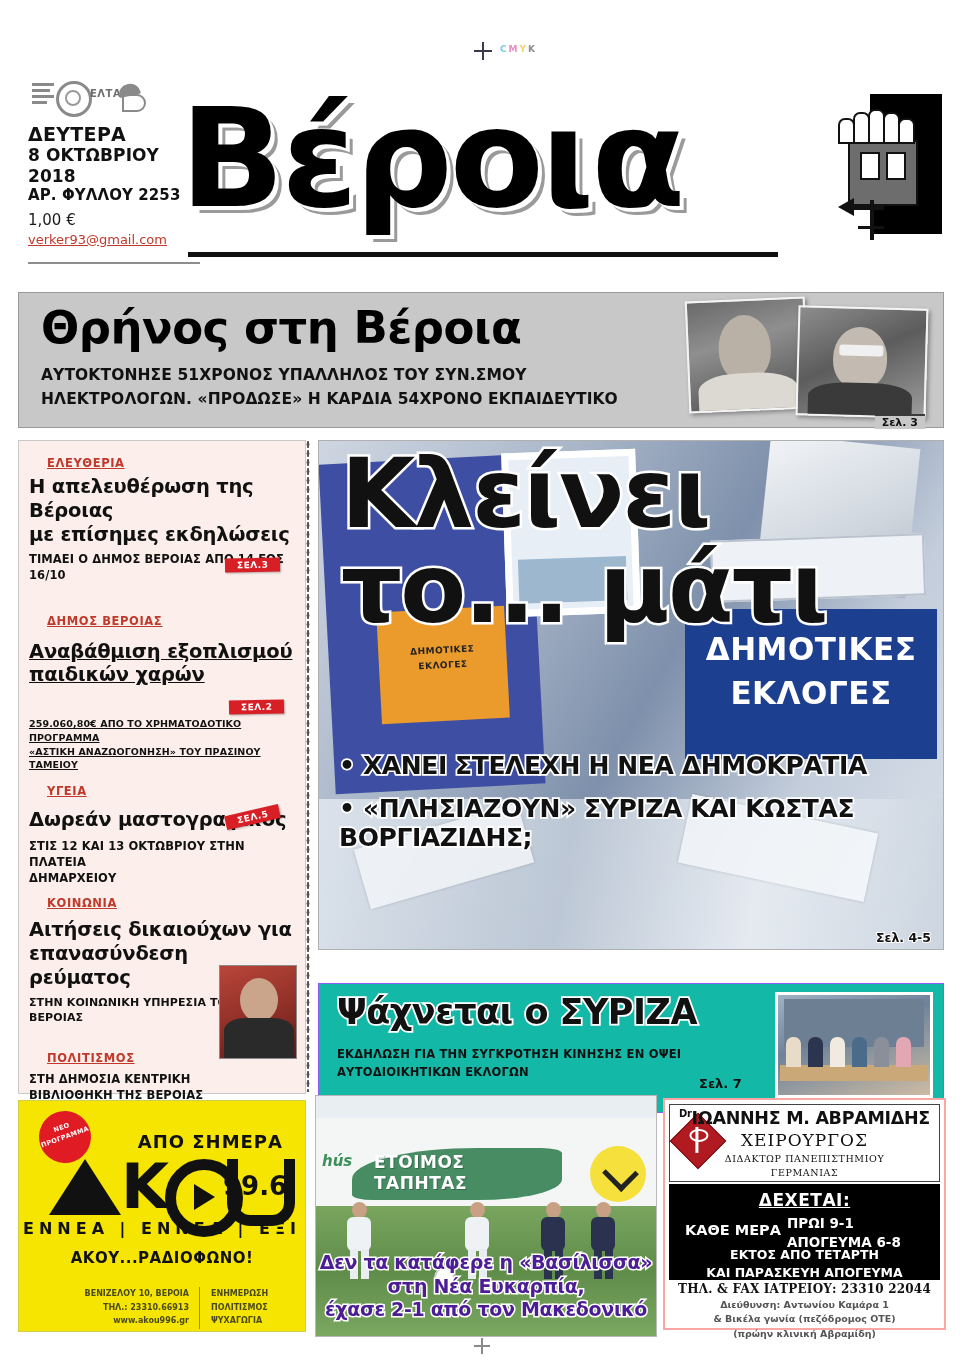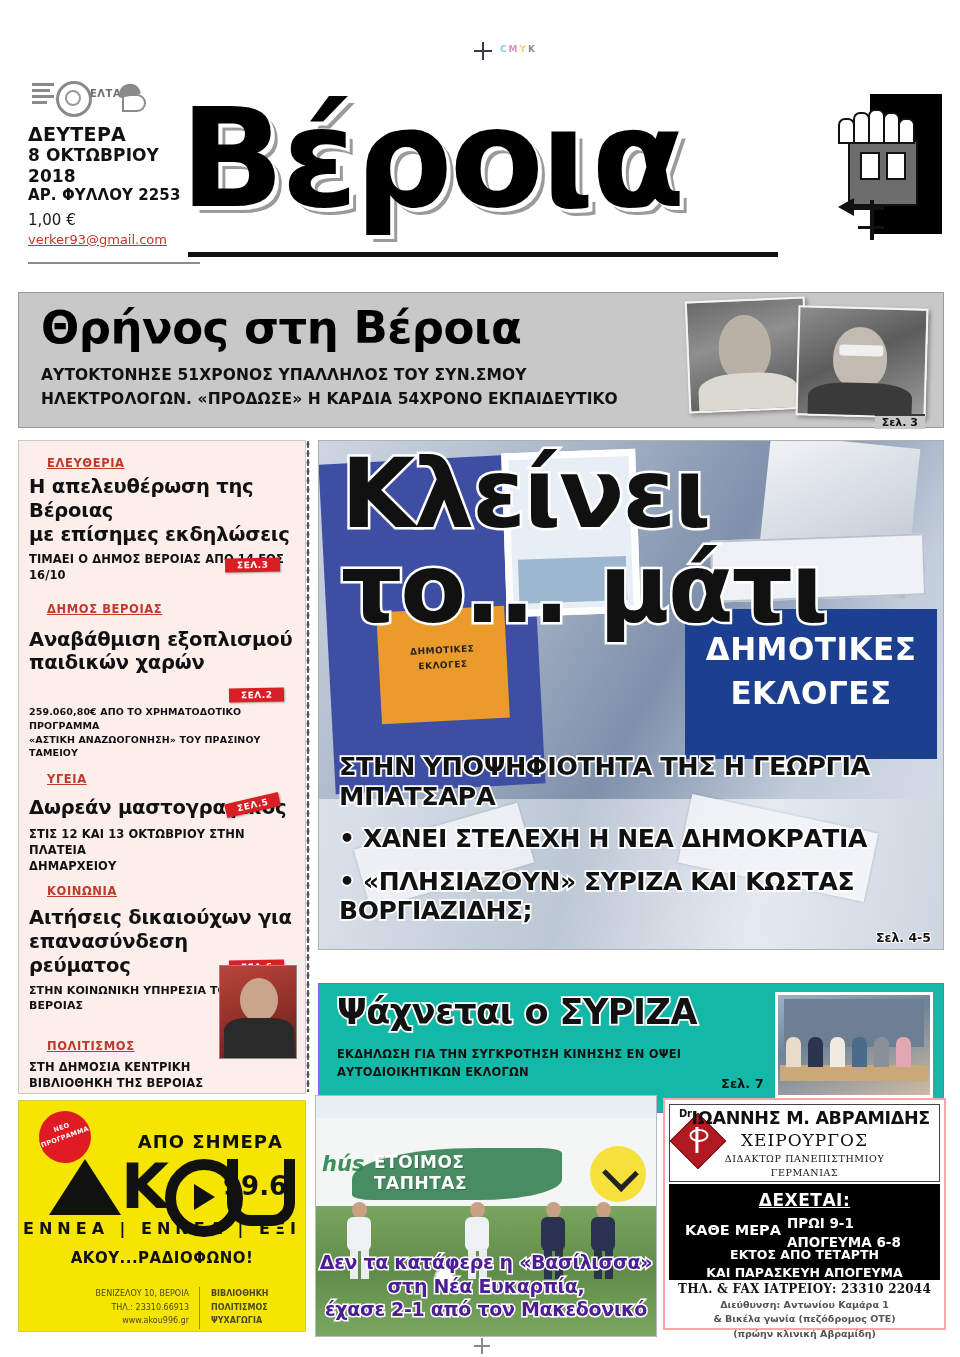--- a/index.html
+++ b/index.html
@@ -151,21 +151,21 @@
   .sel45{position:absolute;right:12px;bottom:4px;font-size:12.5px;font-weight:bold;color:#111;
      -webkit-text-stroke:2px #fff;paint-order:stroke fill;}
 
   
   .syriza{position:absolute;left:318px;top:956px;width:624px;height:128px;background:#14b8a6;
           border:1px solid #8b5cf6;overflow:hidden;margin-top:27px;}
   .sy-title{position:absolute;left:18px;top:8px;font-size:35px;font-weight:bold;color:#111;
      letter-spacing:-.5px;-webkit-text-stroke:3.5px #ffffff;paint-order:stroke fill;}
   .sy-deck{position:absolute;left:18px;top:62px;width:440px;font-size:11.5px;font-weight:bold;
      line-height:1.55;color:#111;letter-spacing:.2px;}
-  .sy-sel{position:absolute;left:402px;top:92px;font-size:13px;font-weight:bold;color:#111;}
+  .sy-sel{position:absolute;left:380px;top:92px;font-size:13px;font-weight:bold;color:#111;}
   .sy-photo{position:absolute;right:10px;top:8px;width:152px;height:100px;border:3px solid #fff;
      overflow:hidden;background:linear-gradient(160deg,#9fb3c6 0%,#6e839a 40%,#cdbba4 100%);}
   .sy-wall{position:absolute;left:6px;top:4px;right:6px;height:48px;background:#6d7f92;}
   .sy-table{position:absolute;left:2px;bottom:14px;right:2px;height:16px;background:#caa877;}
   .sy-p{position:absolute;bottom:28px;width:15px;height:30px;border-radius:7px 7px 0 0;}
   .sy-p:nth-child(3){left:8px;background:#e8dcc8;}
   .sy-p:nth-child(4){left:30px;background:#2c3550;}
   .sy-p:nth-child(5){left:52px;background:#f0eae0;}
   .sy-p:nth-child(6){left:74px;background:#4a6b8a;}
   .sy-p:nth-child(7){left:96px;background:#8a8f99;}
@@ -187,39 +187,39 @@
   .rd-play{position:absolute;left:18px;top:14px;width:0;height:0;
      border-top:13px solid transparent;border-bottom:13px solid transparent;border-left:21px solid #111;}
   .rd-U{position:absolute;left:190px;top:6px;width:46px;height:56px;border:11px solid #111;border-top:none;
      border-radius:0 0 23px 23px;}
   .rd-freq{position:absolute;left:186px;top:18px;font-size:26px;font-weight:bold;color:#111;}
   .rd-words{position:absolute;left:0;top:118px;width:286px;text-align:center;
      font-size:16px;font-weight:bold;color:#111;letter-spacing:5px;}
   .rd-slogan{position:absolute;left:0;top:148px;width:286px;text-align:center;
      font-size:15px;font-weight:bold;color:#111;letter-spacing:.5px;}
   .rd-foot{position:absolute;left:0;top:186px;width:286px;height:44px;}
-  .rd-fl{position:absolute;left:40px;top:0;width:130px;text-align:right;font-size:8px;font-weight:normal;
+  .rd-fl{position:absolute;left:40px;top:0;width:130px;text-align:right;font-size:8px;font-weight:bold;
      line-height:1.7;color:#4a4a1e;}
   .rd-div{position:absolute;left:180px;top:0;width:1px;height:42px;background:#8a8a3a;}
   .rd-fr{position:absolute;left:192px;top:0;width:96px;font-size:8px;font-weight:bold;
      line-height:1.7;color:#4a4a1e;}
 
   
   .sports{position:absolute;left:315px;top:1095px;width:340px;height:240px;overflow:hidden;
           border:1px solid #b8b8b8;}
   .sp-sky{position:absolute;left:0;top:0;right:0;height:22px;background:#e9eef2;}
   .sp-board{position:absolute;left:0;top:22px;right:0;height:88px;background:#f3f6f4;}
   .sp-green{position:absolute;left:36px;top:30px;width:210px;height:52px;background:#2f7d4f;
      border-radius:60% 10% 40% 10%;opacity:.88;}
   .sp-btxt{position:absolute;left:58px;top:34px;font-size:17px;font-weight:bold;color:#fff;
      line-height:1.25;letter-spacing:.5px;text-shadow:1px 1px 0 rgba(0,0,0,.25);}
   .sp-yel{position:absolute;right:10px;top:28px;width:56px;height:56px;border-radius:50%;background:#f5e03c;}
   .sp-yel:after{content:"";position:absolute;left:18px;top:14px;width:20px;height:22px;
      border-left:5px solid #222;border-bottom:5px solid #222;transform:rotate(-45deg);}
-  .sp-logo{position:absolute;left:6px;top:34px;font-size:21px;font-weight:bold;color:#3c8f5a;font-style:italic;}
+  .sp-logo{position:absolute;left:6px;top:34px;font-size:15px;font-weight:bold;color:#3c8f5a;font-style:italic;}
   .sp-grass{position:absolute;left:0;top:110px;right:0;bottom:0;
      background:linear-gradient(180deg,#79a55f 0%,#5f8c49 50%,#7aa861 100%);}
   .pl{position:absolute;bottom:56px;width:30px;height:78px;}
   .pl i{position:absolute;font-style:normal;}
   .pl .hd{left:8px;top:0;width:15px;height:16px;border-radius:50%;background:#c8a084;}
   .pl .tr{left:3px;top:15px;width:24px;height:34px;border-radius:6px;}
   .pl .lg{left:6px;top:47px;width:8px;height:30px;background:#e9edf0;}
   .pl .lg2{left:17px;top:47px;width:8px;height:30px;background:#e9edf0;}
   .pl.w .tr{background:#eef2f5;}
   .pl.d .tr{background:#2b3250;}
@@ -353,21 +353,21 @@
     <div class="sb-block">
       <div class="kicker">ΕΛΕΥΘΕΡΙΑ</div>
       <div class="sb-head">
         <div>Η απελευθέρωση της Βέροιας</div>
         <div>με επίσημες εκδηλώσεις</div>
       </div>
       <div class="sb-deck">ΤΙΜΑΕΙ Ο ΔΗΜΟΣ ΒΕΡΟΙΑΣ ΑΠΟ 14 ΕΩΣ 16/10</div>
       <div class="selbadge" style="left:196px;top:102px;transform:rotate(-1deg);">ΣΕΛ.3</div>
     </div>
 
-    <div class="sb-block" style="margin-top:18px;">
+    <div class="sb-block" style="margin-top:30px;text-decoration:underline;">
       <div class="kicker">ΔΗΜΟΣ ΒΕΡΟΙΑΣ</div>
       <div class="sb-head" style="margin-top:12px;">
         <div>Αναβάθμιση εξοπλισμού</div>
         <div>παιδικών χαρών</div>
       </div>
       <div class="selbadge" style="left:200px;top:86px;transform:rotate(-1deg);">ΣΕΛ.2</div>
       <div class="sb-deck tiny" style="margin-top:30px;">
         <div>259.060,80€ ΑΠΟ ΤΟ ΧΡΗΜΑΤΟΔΟΤΙΚΟ ΠΡΟΓΡΑΜΜΑ</div>
         <div>«ΑΣΤΙΚΗ ΑΝΑΖΩΟΓΟΝΗΣΗ» ΤΟΥ ΠΡΑΣΙΝΟΥ ΤΑΜΕΙΟΥ</div>
       </div>
@@ -434,21 +434,20 @@
     <b class="l2">ΕΚΛΟΓΕΣ</b>
   </div>
   <div class="papers"></div>
 
   <div class="feat-title">
     <div class="ft-l1">Κλείνει</div>
     <div class="ft-l2">το... μάτι</div>
   </div>
 
   <div class="feat-bullets">
-    <div class="fb b1">ΣΤΗΝ ΥΠΟΨΗΦΙΟΤΗΤΑ ΤΗΣ Η ΓΕΩΡΓΙΑ ΜΠΑΤΣΑΡΑ</div>
     <div class="fb">• ΧΑΝΕΙ ΣΤΕΛΕΧΗ Η ΝΕΑ ΔΗΜΟΚΡΑΤΙΑ</div>
     <div class="fb">• «ΠΛΗΣΙΑΖΟΥΝ» ΣΥΡΙΖΑ ΚΑΙ ΚΩΣΤΑΣ ΒΟΡΓΙΑΖΙΔΗΣ;</div>
   </div>
   <div class="sel45">Σελ. 4-5</div>
 </div>
 
 <div class="syriza">
   <div class="sy-title">Ψάχνεται ο ΣΥΡΙΖΑ</div>
   <div class="sy-deck">
     <div>ΕΚΔΗΛΩΣΗ ΓΙΑ ΤΗΝ  ΣΥΓΚΡΟΤΗΣΗ ΚΙΝΗΣΗΣ ΕΝ ΟΨΕΙ</div>
@@ -487,21 +486,21 @@
   <div class="rd-words">ΕΝΝΕΑ  |  ΕΝΝΕΑ  |  ΕΞΙ</div>
   <div class="rd-slogan">ΑΚΟΥ...ΡΑΔΙΟΦΩΝΟ!</div>
   <div class="rd-foot">
     <div class="rd-fl">
       <div>ΒΕΝΙΖΕΛΟΥ 10, ΒΕΡΟΙΑ</div>
       <div>ΤΗΛ.: 23310.66913</div>
       <div>www.akou996.gr</div>
     </div>
     <div class="rd-div"></div>
     <div class="rd-fr">
-      <div>ΒΙΒΛΙΟΘΗΚΗ</div>
+      <div>ΕΝΗΜΕΡΩΣΗ</div>
       <div>ΠΟΛΙΤΙΣΜΟΣ</div>
       <div>ΨΥΧΑΓΩΓΙΑ</div>
     </div>
   </div>
 </div>
 
 <div class="sports">
   <div class="sp-sky"></div>
   <div class="sp-board">
     <div class="sp-logo">hús</div>

